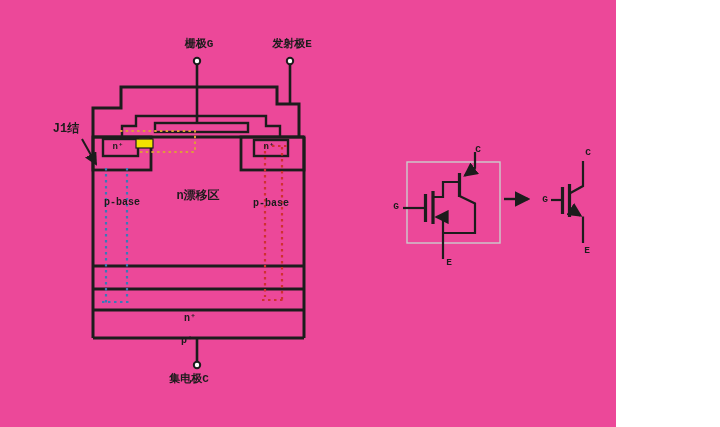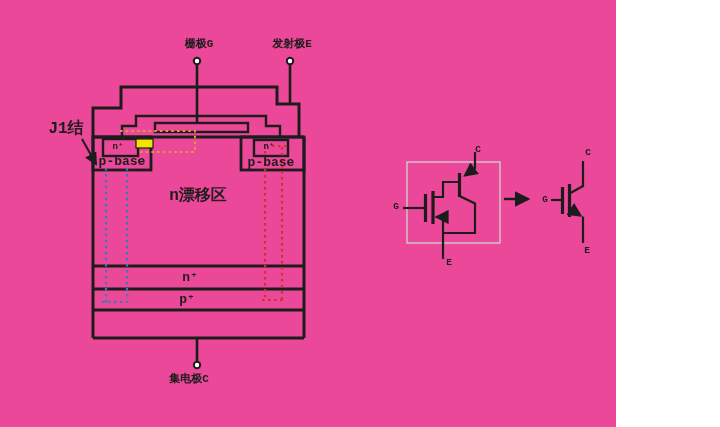--- a/index.html
+++ b/index.html
@@ -1,21 +1,21 @@
 <!DOCTYPE html>
 <html><head>
 <meta charset="utf-8">
 <style>
   html,body{margin:0;padding:0;background:#fff;}
   #stage{position:relative;width:616px;height:427px;background:#ec4899;overflow:hidden;
          font-family:Liberation Mono, monospace;}
   #art{position:absolute;left:0;top:0;}
   .lbl{position:absolute;transform:translate(-50%,-50%);font-weight:bold;color:#1c1c1c;
        white-space:nowrap;line-height:1;}
-  .f11{font-size:11px;} .f12{font-size:16px;} .f10{font-size:13px;}
+  .f11{font-size:11px;} .f12{font-size:12px;} .f10{font-size:10px;margin-top:42px;}
   .f9{font-size:9px;} .f95{font-size:9.5px;}
 </style>
 </head>
 <body>
 
 <div id="stage">
 
   <svg id="art" width="720" height="427" viewBox="0 0 720 427">
     <defs>
       <marker id="ah" viewBox="0 0 10 10" refX="8.5" refY="5" markerWidth="6.5" markerHeight="6.5" orient="auto-start-reverse">

